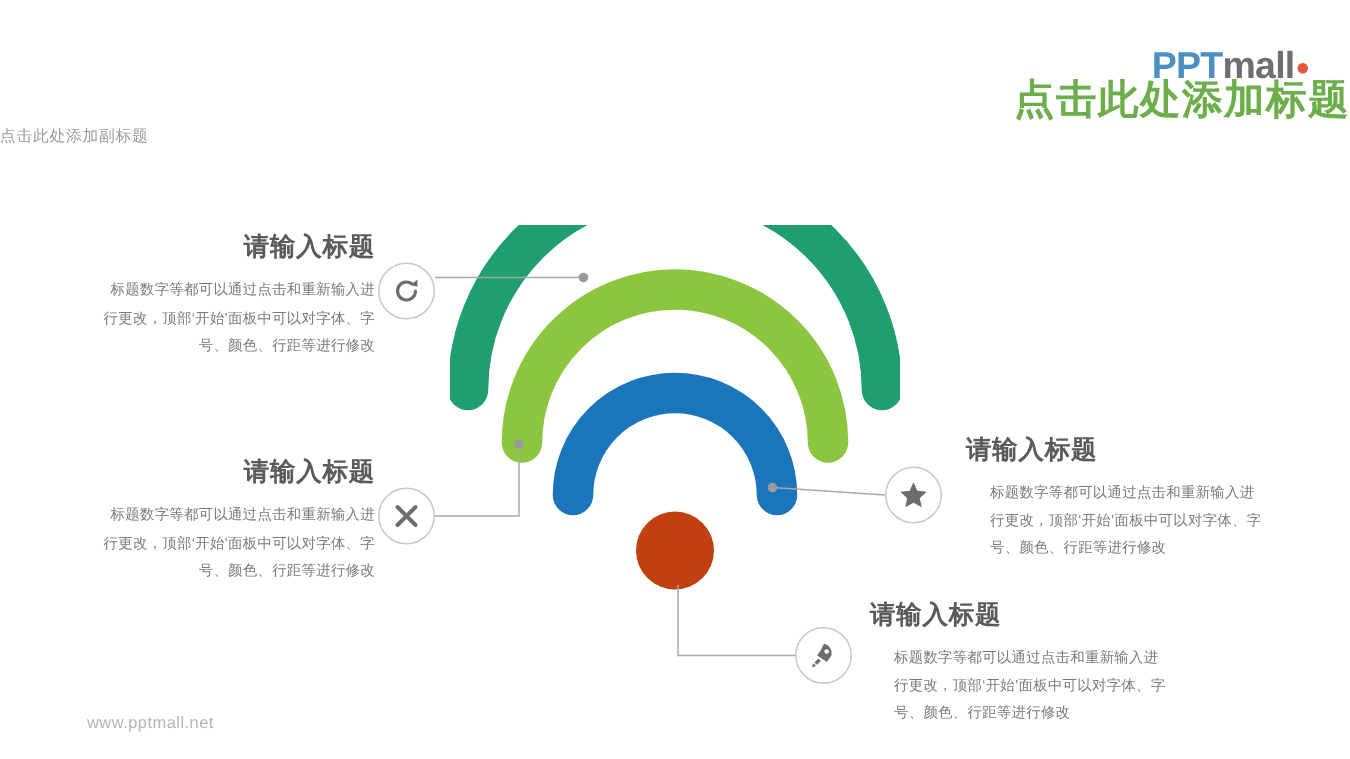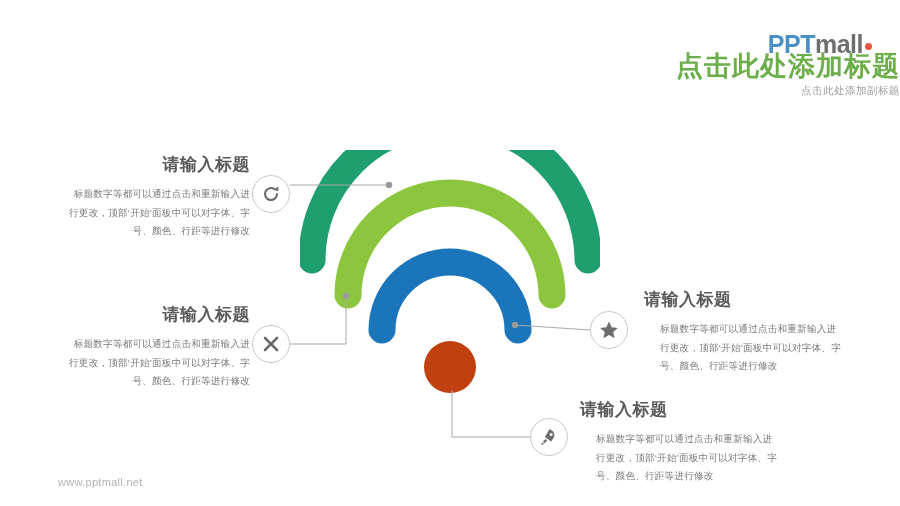--- a/index.html
+++ b/index.html
@@ -49,21 +49,21 @@
     text-align: right;
     color: #6cae4a;
     font-size: 27px;
     font-weight: bold;
     letter-spacing: 1px;
   }
   .sub-title {
     position: absolute;
     left: 0; right: 0;
     top: 84px;
-    text-align: right;
+    text-align: left;
     color: #9b9b9b;
     font-size: 10.5px;
     letter-spacing: 0.5px;
   }
   
   .footer {
     position: absolute;
     left: 58px;
     bottom: 18px;
     color: #b4b4b4;

